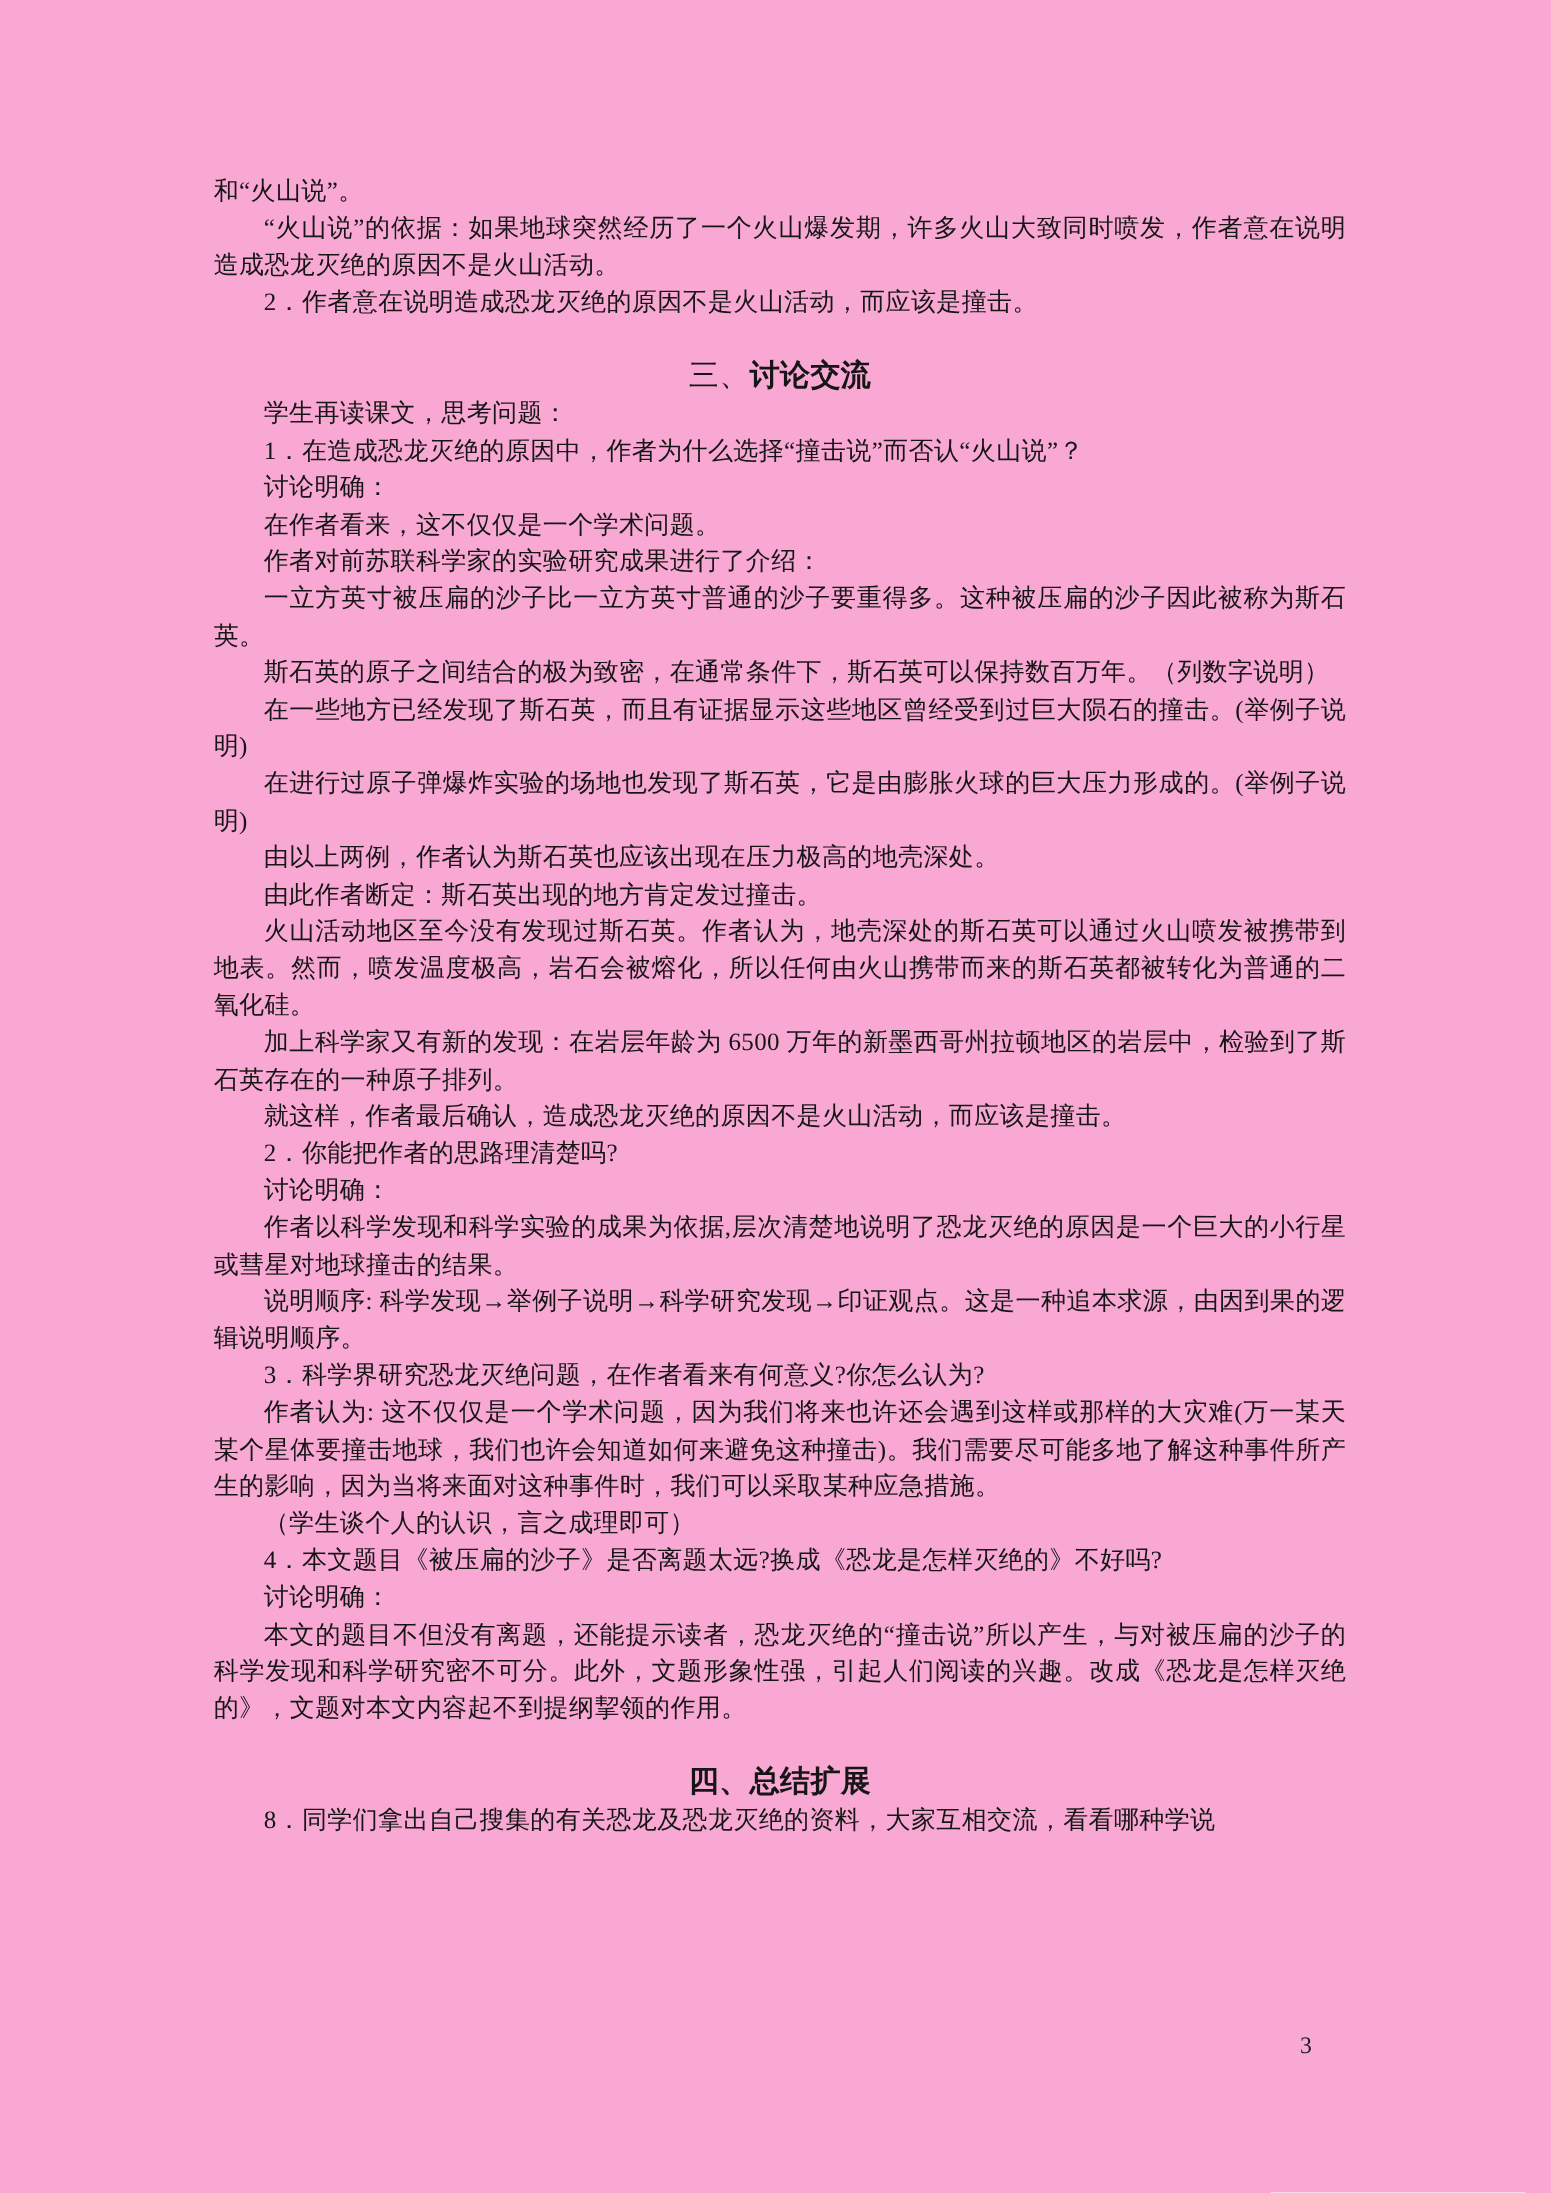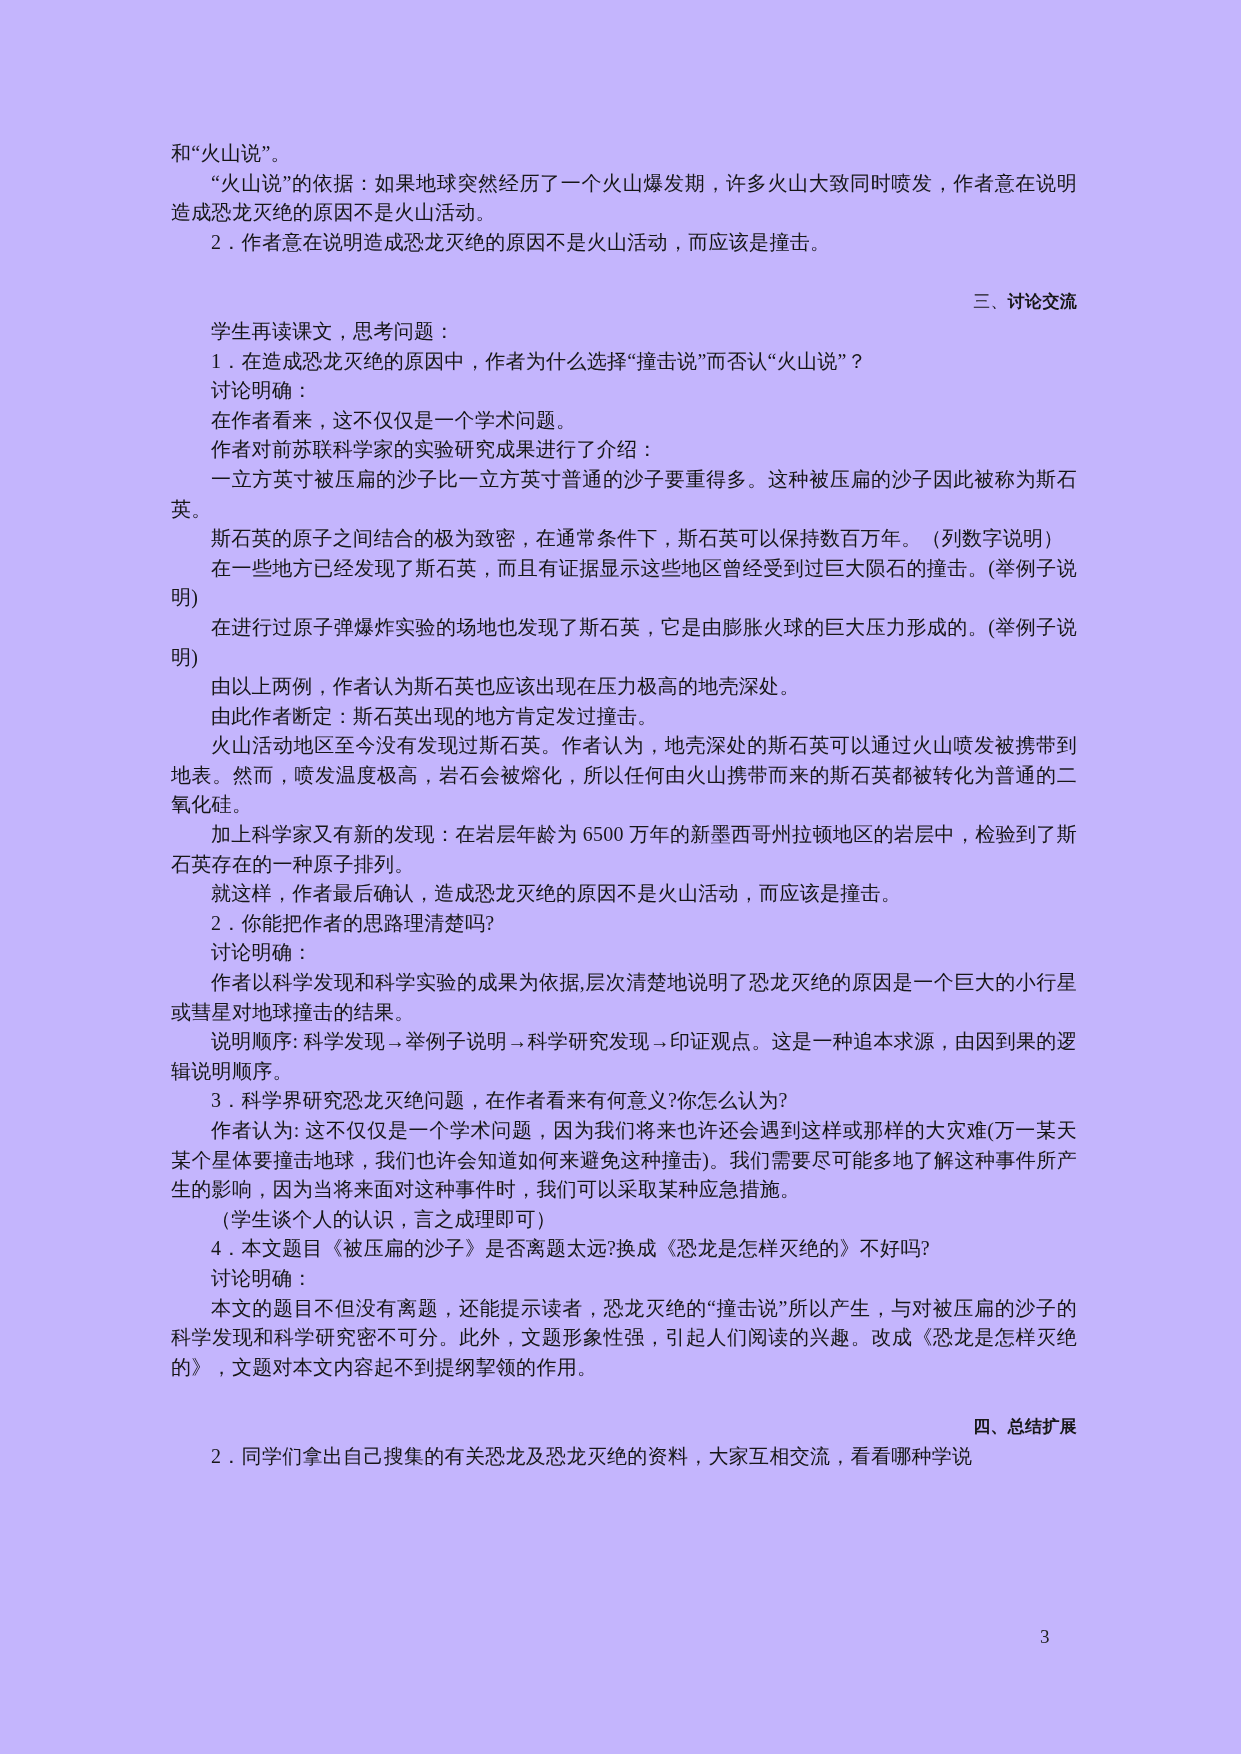--- a/index.html
+++ b/index.html
@@ -4,21 +4,21 @@
 <style>
   html, body {
     margin: 0;
     padding: 0;
     background: #ffffff;
   }
   .page {
     position: relative;
     width: 1241px;
     height: 1754px;
-    background: #c4b5fd;
+    background: #f9a8d4;
     overflow: hidden;
     font-family: "Liberation Serif", "DejaVu Serif", serif;
     color: #161616;
   }
   .doc-body {
     position: absolute;
     left: 171px;
     top: 139px;
     width: 906px;
     font-size: 20px;
@@ -29,22 +29,22 @@
   .para {
     margin: 0;
     padding: 0;
   }
   .para.indent {
     text-indent: 2em;
   }
   .heading {
     margin: 30px 0 0 0;
     padding: 0;
-    font-size: 17px;
-    text-align: right;
+    font-size: 24px;
+    text-align: center;
   }
   .h-prefix { font-weight: normal; }
   .h-prefix.bold { font-weight: bold; }
   .h-title { font-weight: bold; }
   .page-number {
     position: absolute;
     top: 1626px;
     left: 1040px;
     font-size: 19px;
     color: #222222;
@@ -77,16 +77,16 @@
       <p class="para indent">讨论明确：</p>
       <p class="para indent">作者以科学发现和科学实验的成果为依据,层次清楚地说明了恐龙灭绝的原因是一个巨大的小行星或彗星对地球撞击的结果。</p>
       <p class="para indent">说明顺序: 科学发现→举例子说明→科学研究发现→印证观点。这是一种追本求源，由因到果的逻辑说明顺序。</p>
       <p class="para indent">3．科学界研究恐龙灭绝问题，在作者看来有何意义?你怎么认为?</p>
       <p class="para indent">作者认为: 这不仅仅是一个学术问题，因为我们将来也许还会遇到这样或那样的大灾难(万一某天某个星体要撞击地球，我们也许会知道如何来避免这种撞击)。我们需要尽可能多地了解这种事件所产生的影响，因为当将来面对这种事件时，我们可以采取某种应急措施。</p>
       <p class="para indent">（学生谈个人的认识，言之成理即可）</p>
       <p class="para indent">4．本文题目《被压扁的沙子》是否离题太远?换成《恐龙是怎样灭绝的》不好吗?</p>
       <p class="para indent">讨论明确：</p>
       <p class="para indent">本文的题目不但没有离题，还能提示读者，恐龙灭绝的“撞击说”所以产生，与对被压扁的沙子的科学发现和科学研究密不可分。此外，文题形象性强，引起人们阅读的兴趣。改成《恐龙是怎样灭绝的》，文题对本文内容起不到提纲挈领的作用。</p>
       <p class="heading"><span class="h-prefix bold">四、</span><span class="h-title">总结扩展</span></p>
-      <p class="para indent">2．同学们拿出自己搜集的有关恐龙及恐龙灭绝的资料，大家互相交流，看看哪种学说</p>
+      <p class="para indent">8．同学们拿出自己搜集的有关恐龙及恐龙灭绝的资料，大家互相交流，看看哪种学说</p>
     </main>
   <footer class="page-number">3</footer>
 </div>
 
 </body></html>

